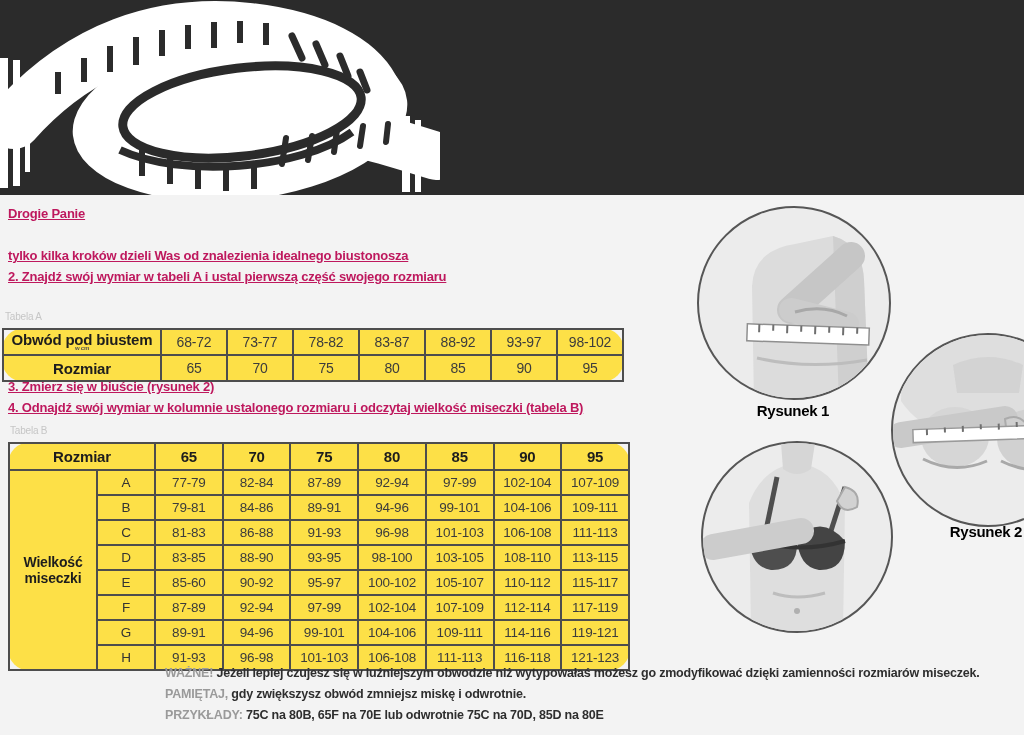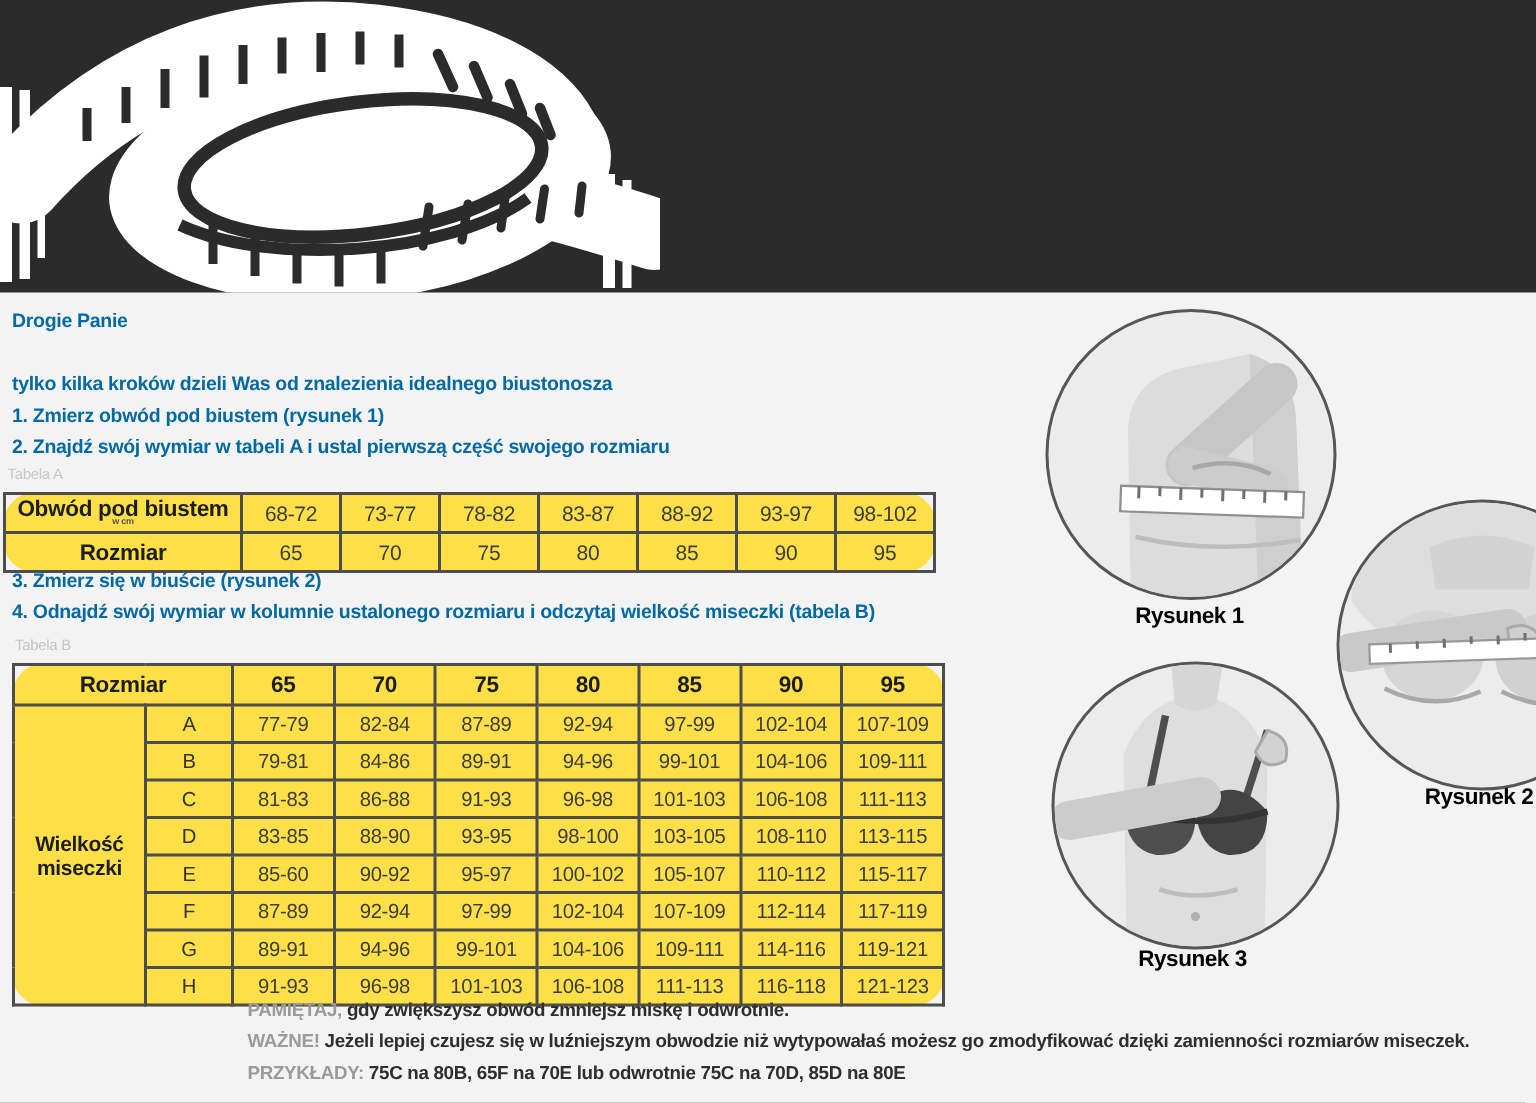--- a/index.html
+++ b/index.html
@@ -6,21 +6,21 @@
   body{background:#888;}
   #page{
     position:relative;width:1024px;height:735px;background:#f3f3f3;
     overflow:hidden;font-family:"Liberation Sans",sans-serif;color:#2e2e2e;
     letter-spacing:-0.2px;
   }
   
   #header{position:absolute;left:0;top:0;width:1024px;height:195px;background:#2b2b2b;}
   #tape-svg{position:absolute;left:0;top:0;}
   
-  .txt{position:absolute;font-size:13px;font-weight:600;color:#0369a1;line-height:21px;}
+  .txt{position:absolute;font-size:13px;font-weight:600;color:#be185d;line-height:21px;text-decoration:underline;}
   #greeting{left:8px;top:203px;}
   #steps12{left:8px;top:245px;}
   #steps34{left:8px;top:376px;}
   .tbl-caption{position:absolute;font-size:10px;font-weight:400;color:#c6c6c6;}
   
   table{border-collapse:collapse;table-layout:fixed;background:#fde047;border-radius:22px;}
   td,th{border:2px solid #4d4d4d;text-align:center;vertical-align:middle;padding:0;overflow:hidden;}
   #table-a{position:absolute;left:2px;top:328px;width:622px;}
   #table-a th{font-size:15px;font-weight:700;color:#1d1d1d;height:24px;line-height:13px;}
   #table-a td{font-size:14px;font-weight:400;color:#3c3c3c;height:23px;}
@@ -74,21 +74,20 @@
 
       <rect x="402" y="116" width="8" height="76" fill="#ffffff"></rect>
       <rect x="415" y="120" width="6" height="72" fill="#ffffff"></rect>
     </svg>
   </div>
 
   <div id="greeting" class="txt">Drogie Panie</div>
 
   <div id="steps12" class="txt">
     <div>tylko kilka kroków dzieli Was od znalezienia idealnego biustonosza</div>
-    <div>1. Zmierz obwód pod biustem (rysunek 1)</div>
     <div>2. Znajdź swój wymiar w tabeli A i ustal pierwszą część swojego rozmiaru</div>
   </div>
 
   <div class="tbl-caption" style="left:5px;top:311px;">Tabela A</div>
 
   <table id="table-a">
     <colgroup>
         <col style="width:158px">
         <col>
         <col>
@@ -285,21 +284,20 @@
       <path d="M126 94 L142 44" stroke="#4e4e4e" stroke-width="5" fill="none"></path>
       <path d="M46 96 Q68 70 94 96 Q96 128 68 127 Q48 124 46 96 Z" fill="#4e4e4e"></path>
       <path d="M94 96 Q118 70 142 98 Q142 128 116 127 Q96 124 94 96 Z" fill="#444444"></path>
       <path d="M46 96 Q94 112 142 98" stroke="#333333" stroke-width="4" fill="none"></path>
       <path d="M10 104 L98 88" stroke="#cccccc" stroke-width="26" stroke-linecap="round" fill="none"></path>
       <path d="M142 44 q16 4 12 20 q-14 8 -20 -6 z" fill="#d2d2d2" stroke="#a9a9a9" stroke-width="2"></path>
       <path d="M70 150 Q94 158 122 150" stroke="#bdbdbd" stroke-width="3" fill="none"></path>
       <circle cx="94" cy="168" r="3" fill="#b0b0b0"></circle>
     </svg>
   </div>
-  <div id="fig3-label" class="fig-label">Rysunek 3</div>
 
   <div id="notes">
+    <div><span class="lbl">WAŻNE!</span><span> Jeżeli lepiej czujesz się w luźniejszym obwodzie niż wytypowałaś możesz go zmodyfikować dzięki zamienności rozmiarów miseczek.</span></div>
     <div><span class="lbl">PAMIĘTAJ,</span><span> gdy zwiększysz obwód zmniejsz miskę i odwrotnie.</span></div>
-    <div><span class="lbl">WAŻNE!</span><span> Jeżeli lepiej czujesz się w luźniejszym obwodzie niż wytypowałaś możesz go zmodyfikować dzięki zamienności rozmiarów miseczek.</span></div>
     <div><span class="lbl">PRZYKŁADY:</span><span> 75C na 80B,  65F na 70E lub odwrotnie 75C na 70D, 85D na 80E</span></div>
   </div>
 
 </div>
 
 </body></html>

